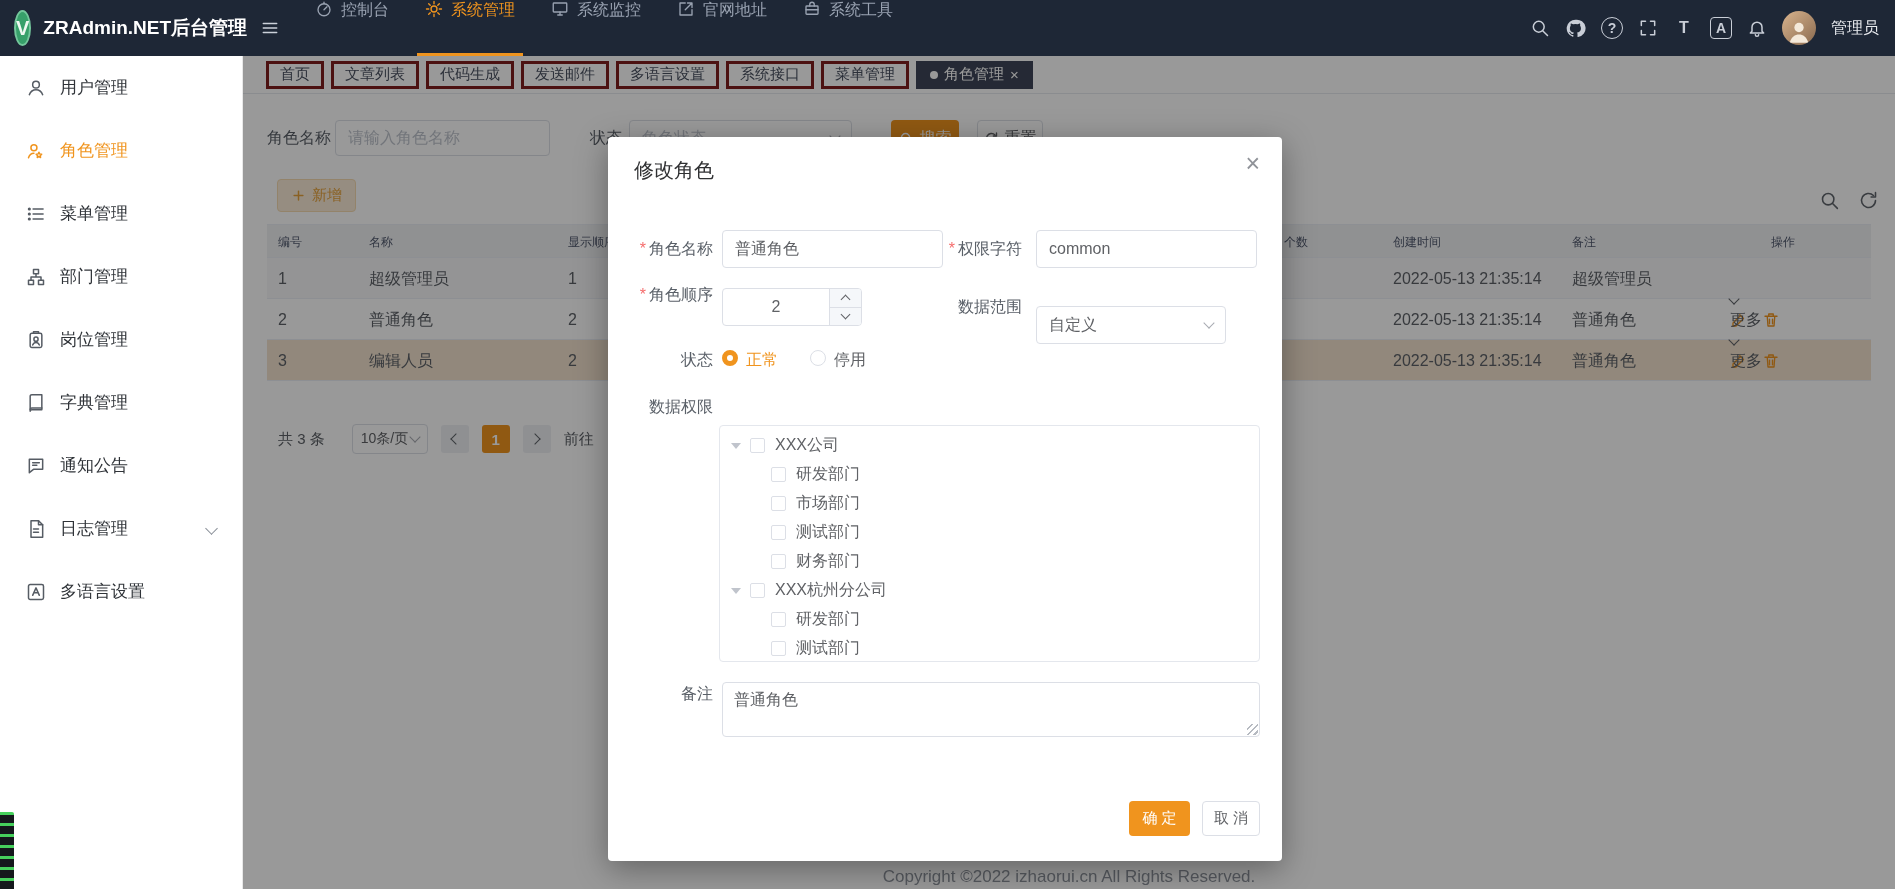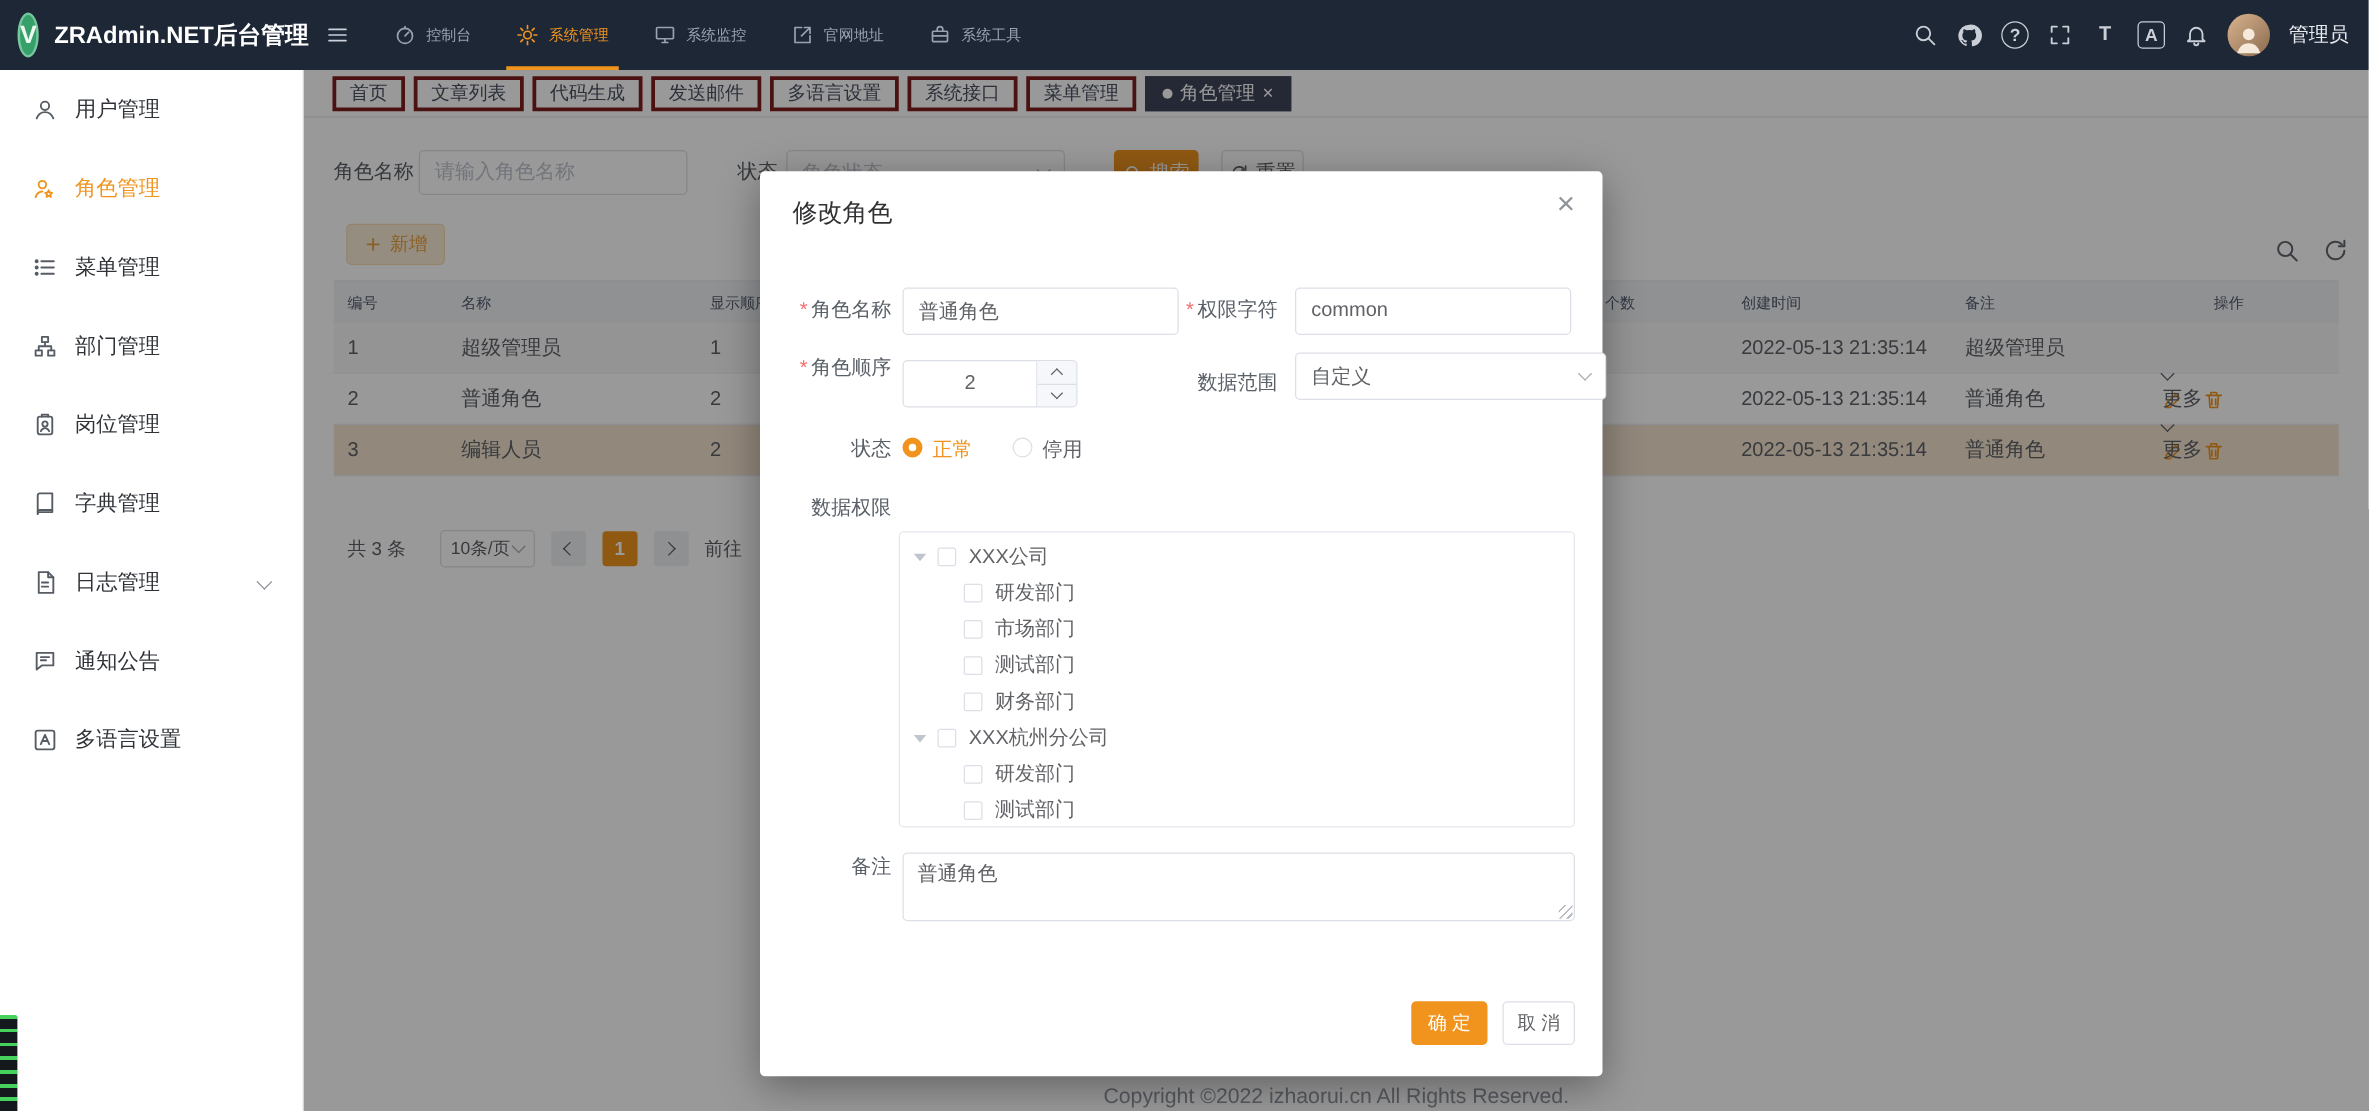--- a/index.html
+++ b/index.html
@@ -10,21 +10,21 @@
   .ic{width:18px;height:18px;fill:none;stroke:currentColor;stroke-width:1.8;stroke-linecap:round;stroke-linejoin:round}
   .ic.fill{fill:currentColor;stroke:none}
 
   
   #topbar{position:absolute;left:0;top:0;width:100%;height:56px;background:#1e2736;display:flex;align-items:stretch;z-index:30}
   #logo{width:243px;flex:none;display:flex;align-items:center;gap:12px;padding-left:14px;cursor:pointer}
   #logo-circle{width:36px;height:36px;border-radius:50%;background:#37a06a;border:2px solid #74c79c;color:#eef8f1;
                display:flex;align-items:center;justify-content:center;font-weight:bold;font-size:20px}
   #logo-text{color:#fff;font-size:19px;font-weight:bold;white-space:nowrap}
   #hamburger{display:flex;align-items:center;padding:0 18px;color:#ccd1da;cursor:pointer}
-  .nav-item{display:flex;align-items:center;gap:8px;padding:0 18px;color:#99a2b1;font-size:12px;position:relative;cursor:pointer;white-space:nowrap}
+  .nav-item{display:flex;gap:8px;padding:0 18px;color:#99a2b1;font-size:16px;position:relative;cursor:pointer;white-space:nowrap}
   .nav-item svg{width:18px;height:18px}
   .nav-item.active{color:#f0941e}
   .nav-item.active::after{content:"";position:absolute;left:10px;right:10px;bottom:0;height:3px;background:#f0941e}
   #topbar-right{margin-left:auto;display:flex;align-items:center;gap:15px;padding-right:16px;color:#c9ced7}
   .tb-btn{display:flex;align-items:center;justify-content:center;cursor:pointer}
   .tb-glyph{width:22px;height:22px;display:flex;align-items:center;justify-content:center;font-size:16px;font-weight:bold}
   .tb-glyph.circ{border:1.8px solid currentColor;border-radius:50%;font-size:14px}
   .tb-glyph.sq{border:1.8px solid currentColor;border-radius:4px;font-size:14px}
   #avatar{width:34px;height:34px;border-radius:50%;overflow:hidden;background:linear-gradient(135deg,#d9b48e,#8a6a4f);
           display:flex;align-items:flex-end;justify-content:center;cursor:pointer}
@@ -96,21 +96,21 @@
   .dinput{position:absolute;height:38px;border:1px solid #dcdfe6;border-radius:4px;padding:0 12px;font-size:16px;color:#606266;background:#fff;outline:none}
   #d-role-name{left:114px;top:93px;width:221px}
   #d-perm{left:428px;top:93px;width:221px}
   #num{position:absolute;left:114px;top:151px;width:140px;height:38px;border:1px solid #dcdfe6;border-radius:4px;background:#fff;display:flex;overflow:hidden}
   #num input{flex:1;min-width:0;border:none;outline:none;text-align:center;font-size:16px;color:#606266;background:transparent}
   #num .spin{width:32px;border-left:1px solid #dcdfe6;display:flex;flex-direction:column}
   #num .spin>div{flex:1;display:flex;align-items:center;justify-content:center;background:#f5f7fa;cursor:pointer}
   #num .spin-up{border-bottom:1px solid #dcdfe6}
   .arr-u{width:7px;height:7px;border-right:1.5px solid #606266;border-bottom:1.5px solid #606266;transform:rotate(-135deg);margin-top:4px}
   .arr-d{width:7px;height:7px;border-right:1.5px solid #606266;border-bottom:1.5px solid #606266;transform:rotate(45deg);margin-bottom:4px}
-  #d-scope{left:428px;top:145px;width:249px}
+  #d-scope{left:428px;top:169px;width:190px}
   #d-status{position:absolute;left:114px;top:204px;height:38px;display:flex;align-items:center;gap:32px}
   .radio-wrap{display:flex;cursor:pointer}
   .radio{width:16px;height:16px;border-radius:50%;border:1px solid #dcdfe6;background:#fff;flex:none}
   .radio.on{border:5px solid #f0941e}
   .rlabel{font-size:16px;color:#606266;margin-left:8px}
   .rlabel.on{color:#f0941e}
   #d-perm-opts{position:absolute;left:114px;top:251px;height:38px;display:flex;align-items:center;gap:26px}
   .cb-wrap{display:flex;align-items:center;cursor:pointer}
   .cb{width:15px;height:15px;border:1px solid #dcdfe6;border-radius:2px;background:#fff;position:relative;flex:none}
   .cb.checked{background:#f0941e;border-color:#f0941e}
@@ -269,32 +269,32 @@
   </div>
   <div class="side-item">
     <svg class="ic" viewBox="0 0 24 24">
         <path d="M5 4a2 2 0 0 1 2-2h12v18H7a2 2 0 0 0-2 2z"></path>
         <path d="M5 20a2 2 0 0 1 2-2h12"></path>
       </svg>
     <span>字典管理</span>
   </div>
   <div class="side-item">
     <svg class="ic" viewBox="0 0 24 24">
+        <path d="M4 4h16v12H9l-5 4z"></path>
+        <path d="M8 8h8M8 11h5"></path>
+      </svg>
+    <span>通知公告</span>
+  </div>
+  <div class="side-item">
+    <svg class="ic" viewBox="0 0 24 24">
         <path d="M6 2h9l5 5v15H6z"></path>
         <path d="M15 2v5h5M9 12h6M9 16h6"></path>
       </svg>
     <span>日志管理</span>
     <i class="side-chevron"></i>
-  </div>
-  <div class="side-item">
-    <svg class="ic" viewBox="0 0 24 24">
-        <path d="M4 4h16v12H9l-5 4z"></path>
-        <path d="M8 8h8M8 11h5"></path>
-      </svg>
-    <span>通知公告</span>
   </div>
   <div class="side-item">
     <svg class="ic" viewBox="0 0 24 24">
         <rect x="3" y="3" width="18" height="18" rx="2"></rect>
         <path d="M8 16l4-9 4 9M9.5 13h5"></path>
       </svg>
     <span>多语言设置</span>
   </div>
 </div>
 

